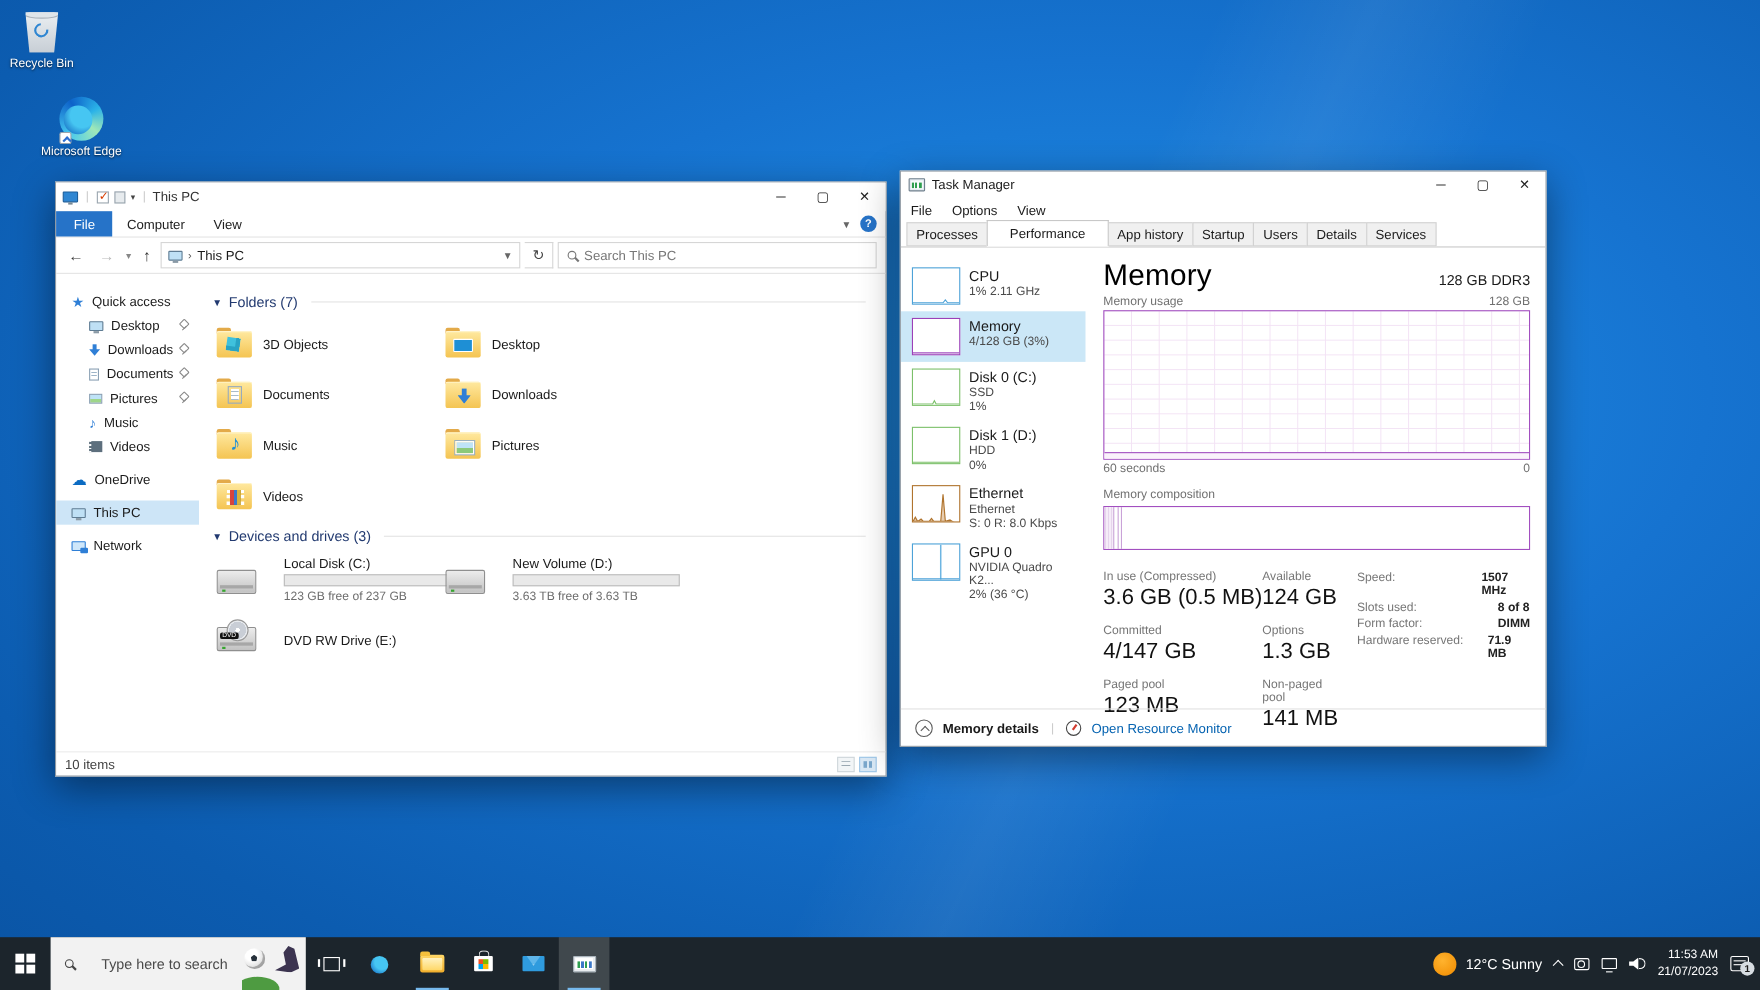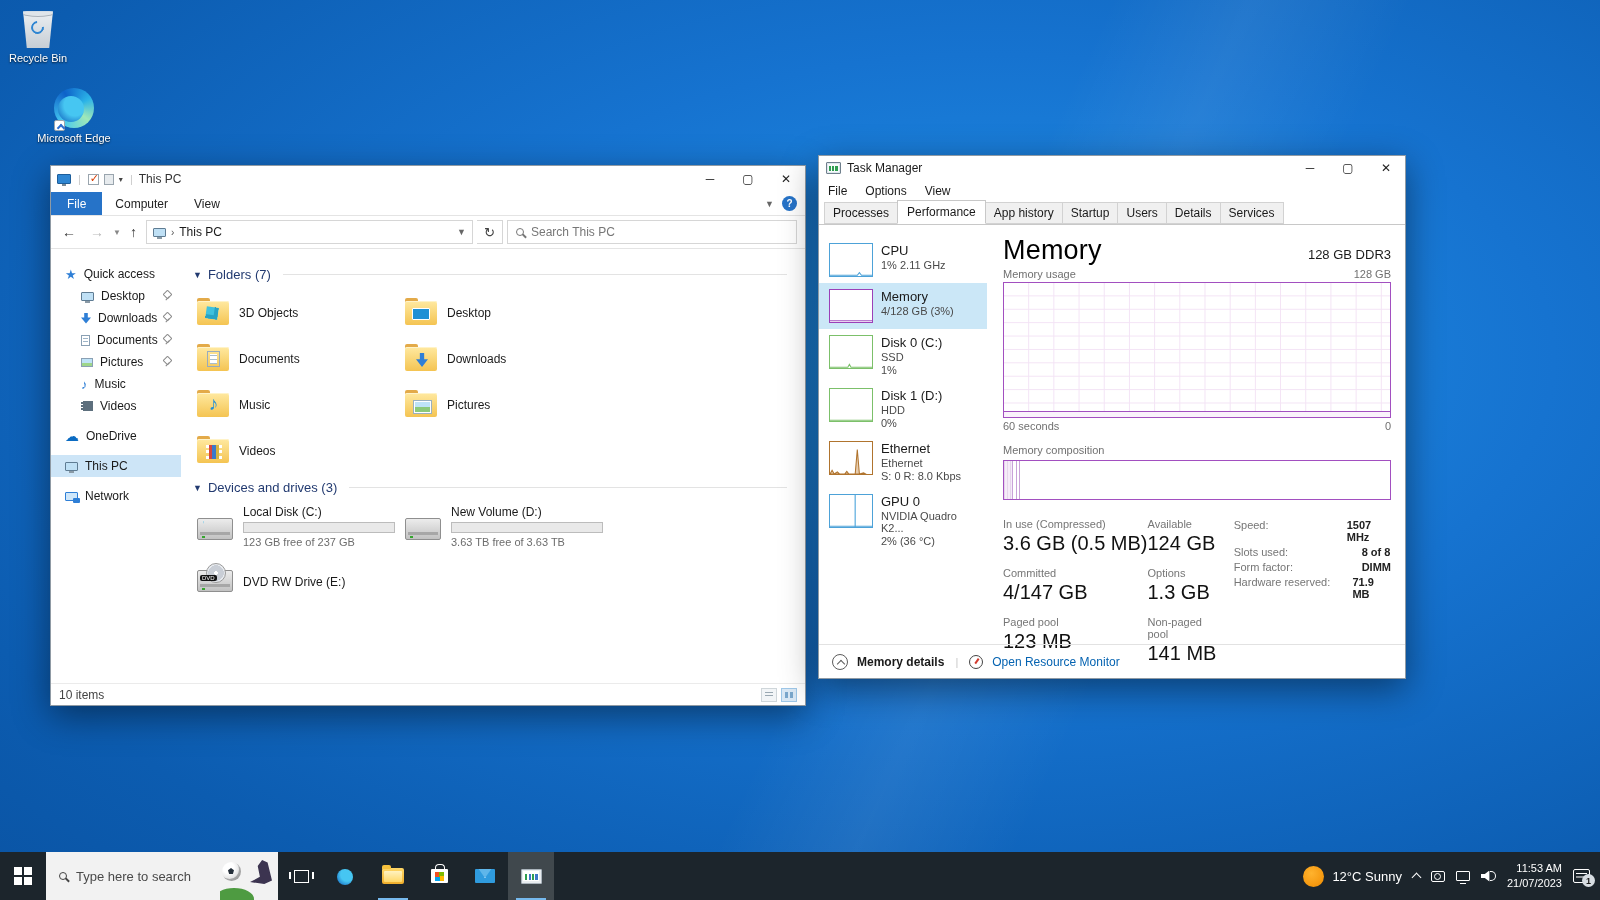--- a/index.html
+++ b/index.html
@@ -131,21 +131,21 @@
   .ov-arrow { left:11px; top:6px; width:12px; height:14px; background:#2f7fd6;
     clip-path:polygon(32% 0,68% 0,68% 45%,100% 45%,50% 100%,0 45%,32% 45%); }
   .ov-note { left:12px; top:1px; color:#1f8fd8; font-size:19px; line-height:1; }
   .ov-photo { left:9px; top:8px; width:17px; height:12px; background:linear-gradient(180deg,#bfe3f7 55%,#8cc97a 55%);
     border:1px solid #fff; box-shadow:0 0 0 1px #9ab0c0; }
   .ov-film { left:9px; top:6px; width:16px; height:14px; background:#4c4c4c;
     border-left:3px dotted #fff; border-right:3px dotted #fff;
     background-image:linear-gradient(90deg,#d8443c 0 33%, #3c78c8 33% 66%, #d8b23c 66%); background-clip:content-box; }
 
   .drive-grid { display:grid; grid-template-columns:208px 208px; margin-top:2px; }
-  .drive-item { height:52px; display:flex; gap:8px; padding-left:2px; }
+  .drive-item { height:52px; display:flex; gap:23px; padding-left:2px; }
   .drive-ic { width:40px; flex:0 0 auto; display:flex; align-items:center; justify-content:center; }
   .hdd { width:36px; height:22px; background:linear-gradient(#ececec,#c2c2c2); border:1px solid #8f8f8f;
     border-radius:2px; position:relative; }
   .hdd::before { content:""; position:absolute; left:2px; right:2px; bottom:4px; height:3px; background:#a7a7a7; }
   .hdd::after { content:""; position:absolute; left:4px; bottom:1px; width:3px; height:2px; background:#35a52e; }
   .hdd .winlogo { position:absolute; left:3px; top:2px; width:11px; height:10px;
     background:conic-gradient(#00adef 0 360deg); 
     -webkit-mask:conic-gradient(from 0deg,#000 0 25%,transparent 0 0) ;
     background:linear-gradient(#00adef,#00adef); clip-path:polygon(0 0,45% 0,45% 45%,0 45%); box-shadow:6px 0 0 #00adef, 0 6px 0 #00adef, 6px 6px 0 #00adef; width:5px; height:5px; }
   .dvd-disc { position:absolute; left:8px; top:-8px; width:20px; height:20px; border-radius:50%;
@@ -173,21 +173,21 @@
   .tm-titlebar { height:24px; display:flex; align-items:center; gap:6px; padding-left:7px; flex:0 0 auto; }
   .tm-appicon { width:15px; height:12px; background:#dfe7ee; border:1px solid #6f7f8c; border-radius:1px; position:relative; }
   .tm-appicon::before { content:""; position:absolute; inset:1px; background:#f7fafc; }
   .tm-appicon::after { content:""; position:absolute; left:2px; bottom:2px; width:9px; height:5px;
     background:linear-gradient(90deg, #2e9e4f 0 2px, transparent 2px 3px, #2e9e4f 3px 5px, transparent 5px 6px, #2e9e4f 6px 8px); }
   .tm-menubar { height:22px; display:flex; align-items:center; flex:0 0 auto; }
   .tm-menu-item { padding:0 9px; }
   .tm-tabs { height:23px; display:flex; align-items:flex-end; padding-left:5px; border-bottom:1px solid #c8c8c8;
     flex:0 0 auto; }
   .tab { padding:3px 8px 3px; border:1px solid #d2d2d2; background:#f0f0f0; margin-right:-1px; white-space:nowrap; }
-  .tab.active { background:#fff; border-color:#c8c8c8; border-bottom-color:#fff; padding:4px 9px; position:relative; z-index:2; }
+  .tab.active { background:#fff; border-color:#c8c8c8; border-bottom-color:#fff; padding:4px 20px; position:relative; z-index:2; }
   .tm-body { flex:1; display:flex; min-height:0; }
   .tm-side { width:168px; flex:0 0 auto; padding-top:12px; overflow:hidden; }
   .tm-row { display:flex; gap:8px; padding:6px 6px 6px 10px; align-items:flex-start; }
   .tm-row.sel { background:#cbe7f7; }
   .mini { width:44px; height:34px; background:#fff; border:1px solid; flex:0 0 auto; }
   .mini svg { display:block; width:100%; height:100%; }
   .mini.cpu { border-color:#4da2d8; } .mini.mem { border-color:#9b40b8; }
   .mini.dsk { border-color:#7cc06a; } .mini.eth { border-color:#b0742e; }
   .mini.gpu { border-color:#4da2d8; }
   .tm-row .nm { font-size:13px; }
@@ -232,21 +232,21 @@
   
   .taskbar { position:absolute; left:0; right:0; bottom:0; height:48px; background:#1c252c; display:flex;
     align-items:stretch; z-index:50; }
   .tb-btn { width:46px; display:flex; align-items:center; justify-content:center; position:relative; }
   .tb-btn.open::after { content:""; position:absolute; left:8px; right:8px; bottom:0; height:2px; background:#76b9ed; }
   .tb-btn.active { background:rgba(255,255,255,.16); }
   .winlogo4 { display:grid; grid-template-columns:8px 8px; grid-template-rows:8px 8px; gap:1.5px; }
   .winlogo4 span { background:#fff; }
   .tb-search { width:232px; background:#f2f2f2; display:flex; align-items:center; gap:9px; padding-left:13px; }
   .tb-search .mag { border-color:#444; } .tb-search .mag::after { background:#444; }
-  .tb-search input { color:#333; font-size:13px; }
+  .tb-search input { color:#333; font-size:13px;margin-left:16px; }
   .tb-search input::placeholder { color:#4a4a4a; }
   .search-art { position:relative; width:58px; height:100%; flex:0 0 auto; overflow:hidden; }
   .search-art .hill { position:absolute; left:-6px; bottom:-10px; width:40px; height:22px; border-radius:50%;
     background:#4e9b41; }
   .search-art .ball { position:absolute; left:2px; top:10px; width:19px; height:19px; border-radius:50%;
     background:radial-gradient(circle at 34% 30%, #fff 0 30%, #e8e8e8 55%, #bcbcbc 100%);
     box-shadow:inset -2px -2px 0 rgba(0,0,0,.25); }
   .search-art .ball::after { content:""; position:absolute; left:6px; top:6px; width:6px; height:6px;
     background:#26303a; clip-path:polygon(50% 0,100% 38%,82% 100%,18% 100%,0 38%); }
   .search-art .boot { position:absolute; right:6px; top:8px; width:22px; height:24px; background:#3c3450;

